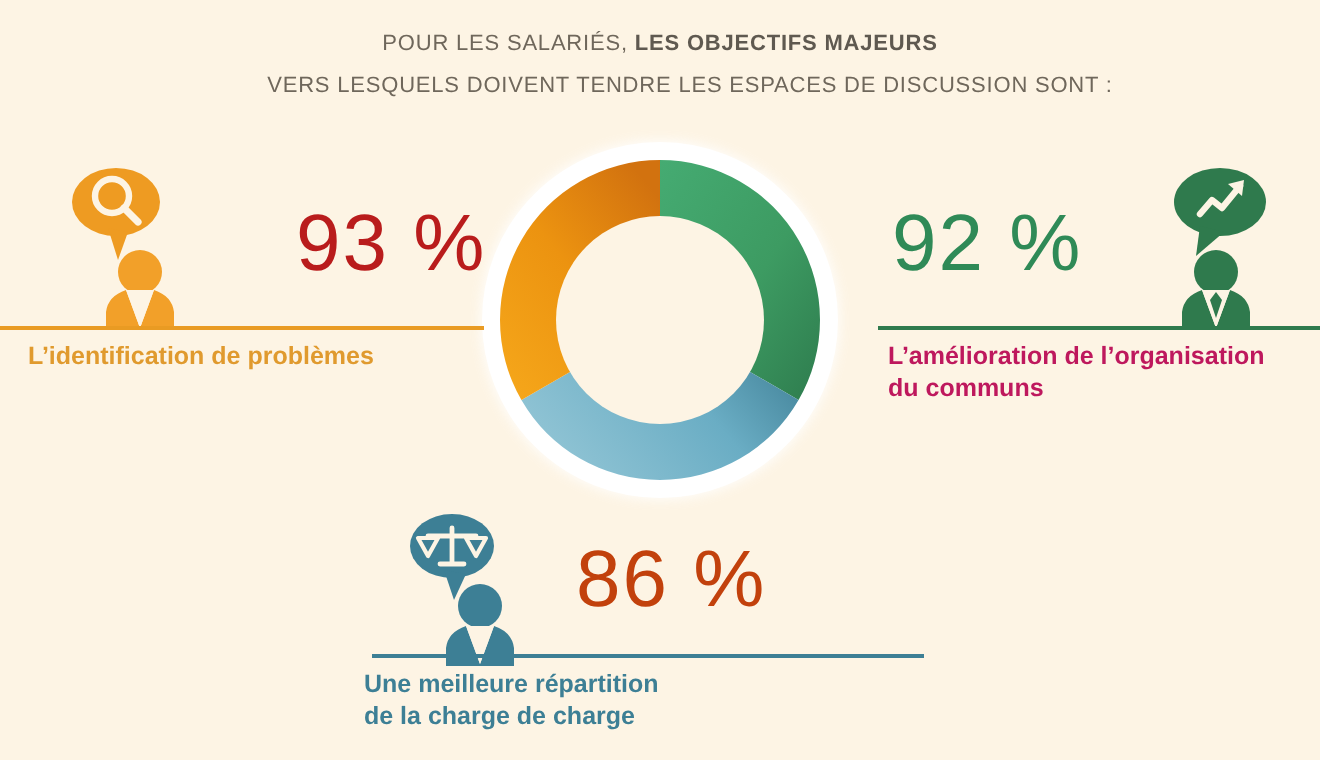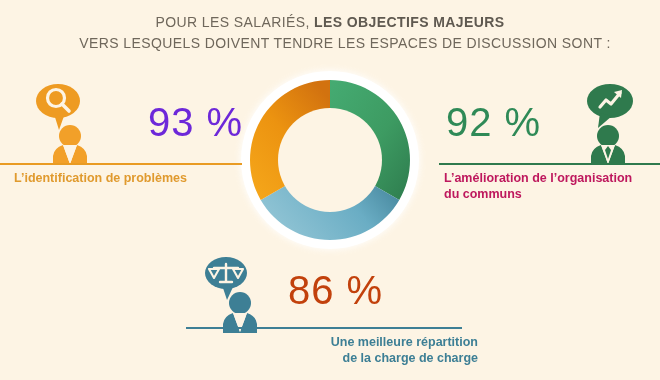--- a/index.html
+++ b/index.html
@@ -23,21 +23,21 @@
 
   
   .header {
     position: absolute;
     left: 0;
     top: 12px;
     width: 660px;
     text-align: center;
     color: #6f675b;
     font-family: "Liberation Sans", sans-serif;
-    font-size: 14px;
+    font-size: 11px;
     line-height: 21px;
     letter-spacing: 0.4px;
   }
   .header .line1 { display: block; white-space: nowrap; }
   .header .line2 { display: block; white-space: nowrap; padding-left: 30px; }
   .header .normal { font-weight: 400; }
   .header .strong { font-weight: 700; color: #5f5950; }
 
   
   .donut-wrap {
@@ -82,34 +82,34 @@
   .caption {
     position: absolute;
     font-family: "Liberation Sans", sans-serif;
     font-weight: 700;
     font-size: 12.5px;
     line-height: 16px;
   }
 
   
   .stat-left .rule   { left: 0px;   top: 163px; width: 242px; background: #e99b23; }
-  .stat-left .pct    { left: 148px; top: 100px; color: #6d28d9; }
+  .stat-left .pct    { left: 148px; top: 100px; color: #b91c1c; }
   .stat-left .caption{ left: 14px;  top: 170px; width: 222px; text-align: left; color: #e09a2e; }
   .icon-left         { position: absolute; left: 28px; top: 80px; }
 
   
   .stat-right .rule   { left: 425px; top: 163px; width: 235px; background: #2f7a4d; }
   .stat-right .pct    { left: 432px; top: 100px; color: #2f8a57; }
   .stat-right .caption{ left: 430px; top: 170px; width: 225px; text-align: left; color: #be185d; }
   .icon-right         { position: absolute; left: 556px; top: 80px; }
 
   
   .stat-bottom .rule   { left: 186px; top: 327px; width: 276px; background: #3d7f95; }
   .stat-bottom .pct    { left: 288px; top: 268px; color: #c2410c; }
-  .stat-bottom .caption{ left: 202px; top: 334px; width: 276px; text-align: right; color: #3d7f95; }
+  .stat-bottom .caption{ left: 182px; top: 334px; width: 276px; text-align: left; color: #3d7f95; }
   .icon-bottom         { position: absolute; left: 200px; top: 255px; }
 
   .icon svg { display: block; }
 </style>
 </head>
 <body>
 
 <div id="infographic">
 
   <div class="header">

